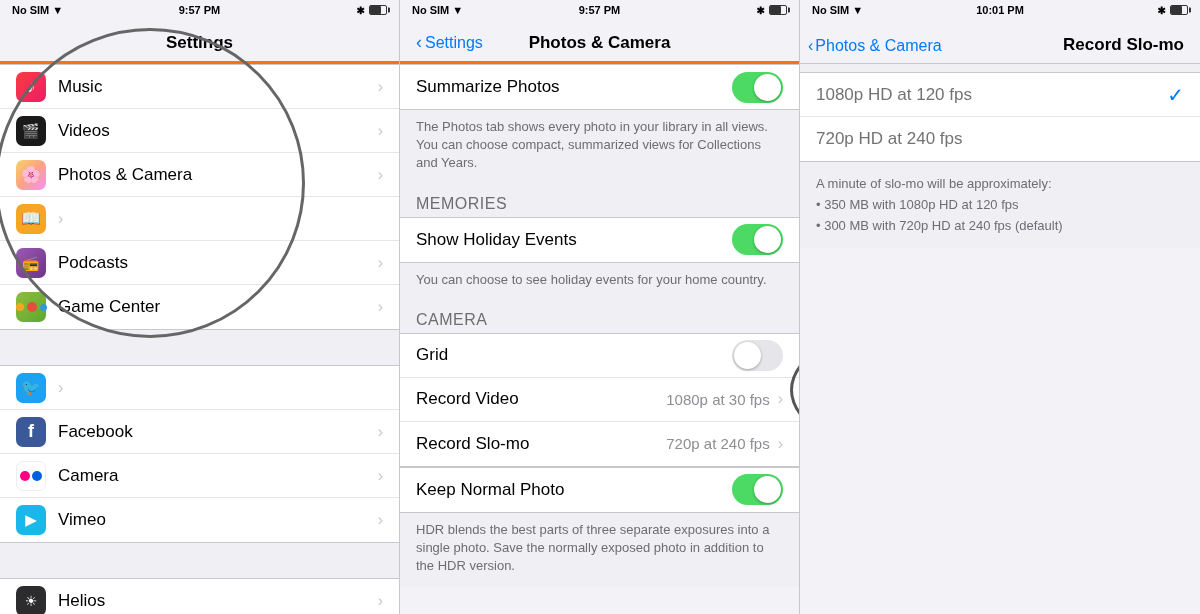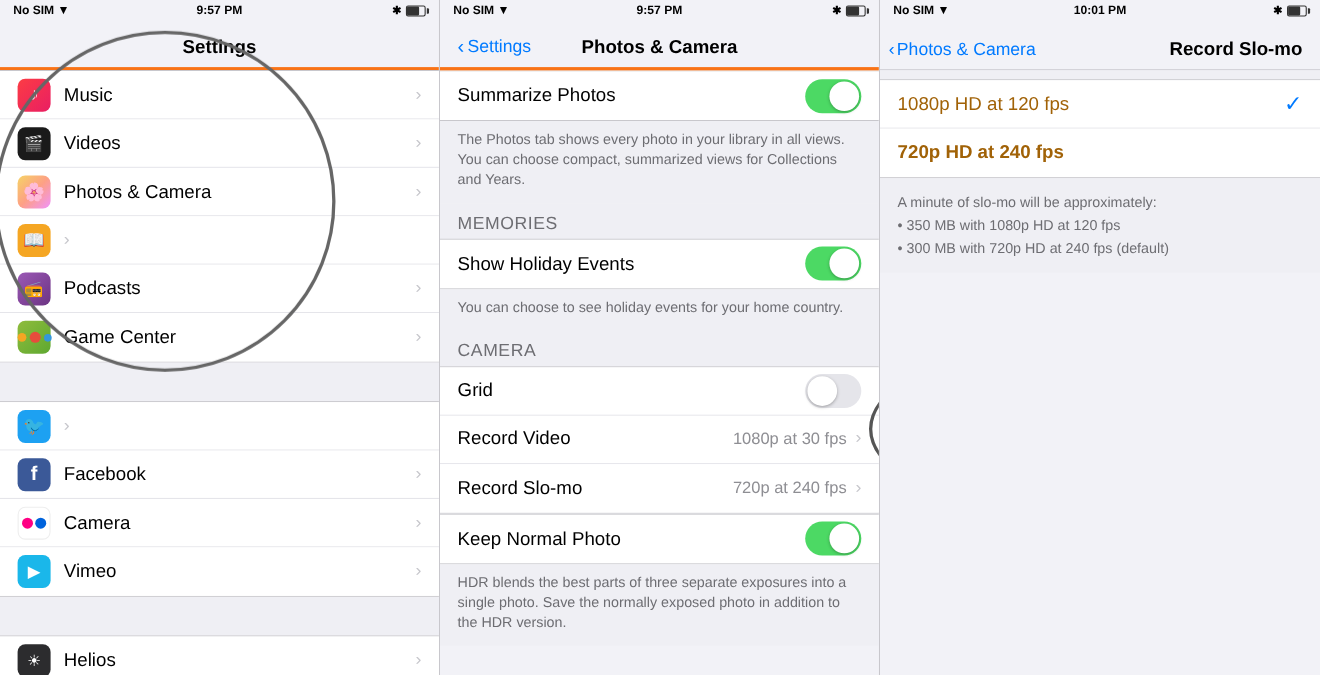--- a/index.html
+++ b/index.html
@@ -199,22 +199,22 @@
     
     .option-item {
       display: flex;
       align-items: center;
       height: 44px;
       padding: 0 16px;
       background: #fff;
       border-bottom: 1px solid #e5e5ea;
       cursor: pointer;
     }
-    .option-item:last-child { border-bottom: none; font-weight: bold; }
-    .option-label { flex: 1; font-size: 17px; color: #a16207; }
+    .option-item:last-child { border-bottom: none; }
+    .option-label { flex: 1; font-size: 17px; color: #737373; }
     .option-check { color: #007aff; font-size: 20px; }
 
     
     .info-box {
       background: #efeff4;
       padding: 12px 16px;
       font-size: 13px;
       color: #6d6d72;
       line-height: 1.6;
     }

